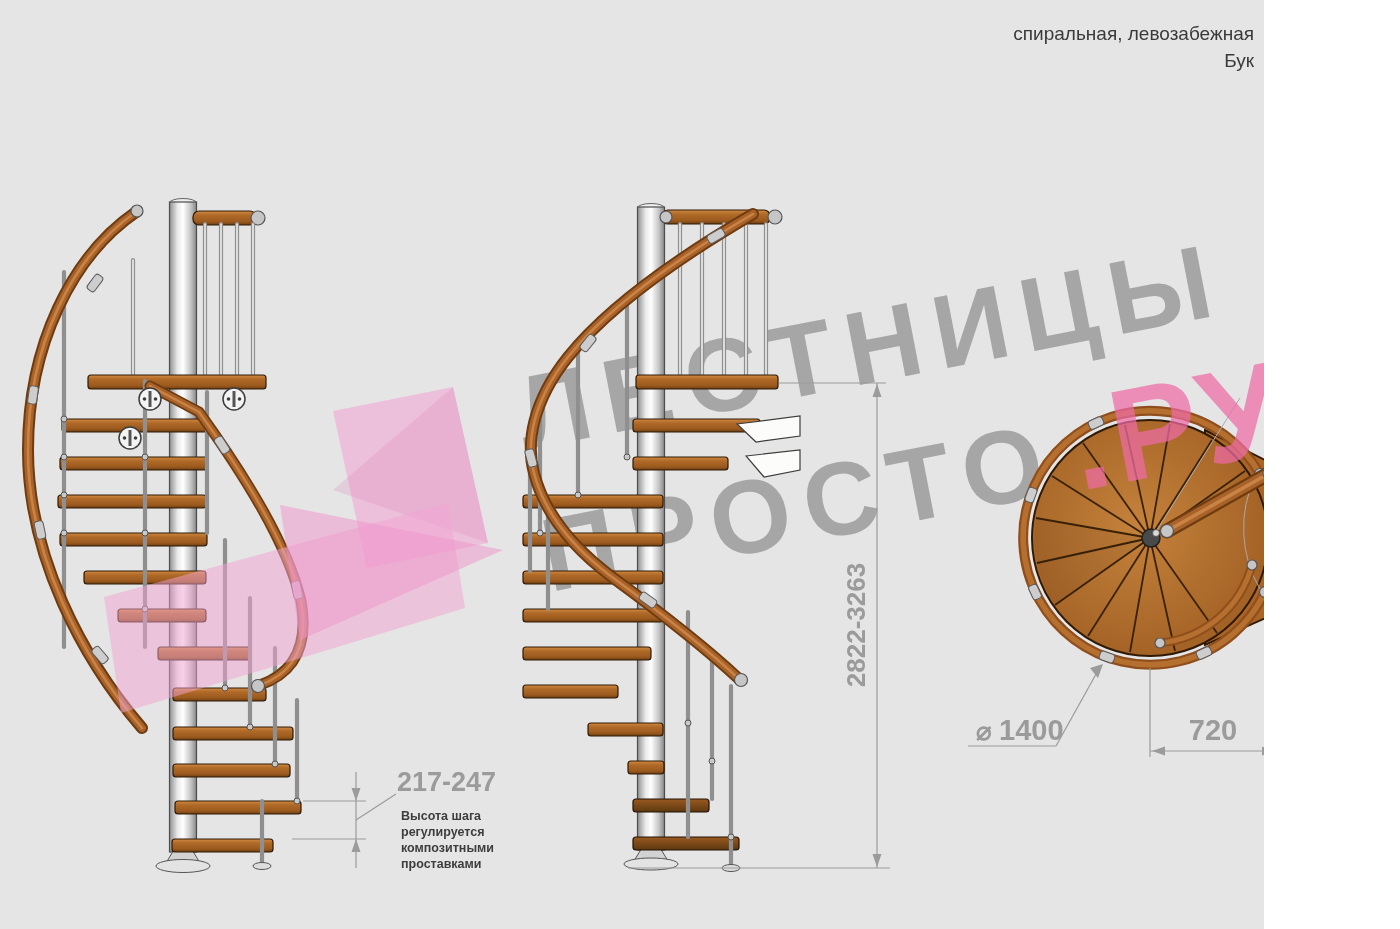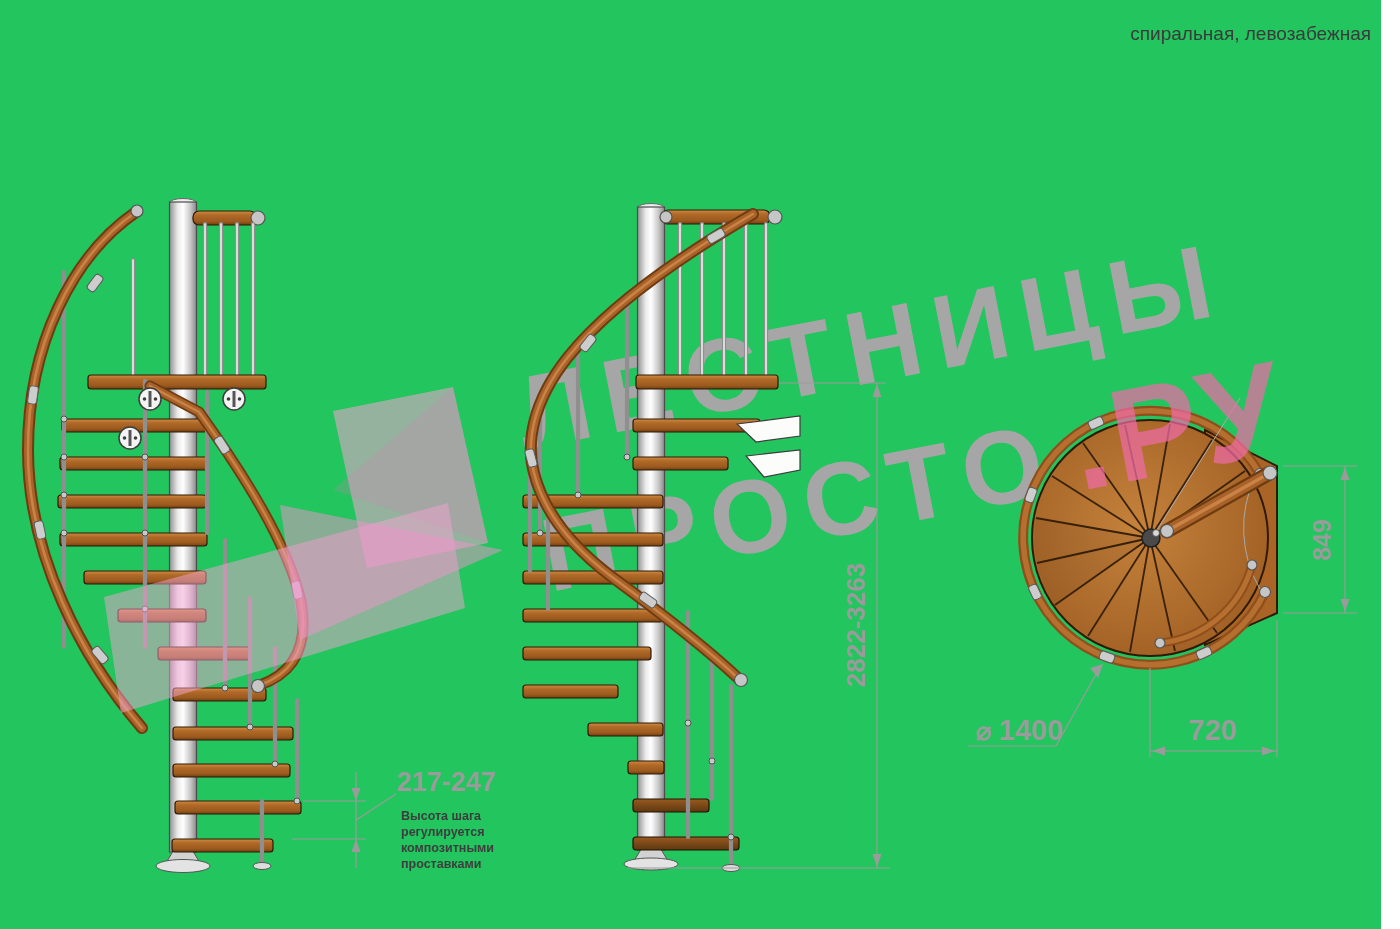--- a/index.html
+++ b/index.html
@@ -1,16 +1,16 @@
 <!DOCTYPE html>
 <html><head>
 <meta charset="utf-8">
 <style>
   html,body{margin:0;padding:0;background:#ffffff;}
-  .page{position:relative;width:1381px;height:929px;background:#22c55e;overflow:hidden;
+  .page{position:relative;width:1264px;height:929px;background:#e5e5e5;overflow:hidden;
         font-family:"Liberation Sans",sans-serif;}
   .spec-header{position:absolute;top:20px;right:10px;text-align:right;
         font-size:19px;line-height:27px;color:#3a3a3a;}
   svg text{font-family:"Liberation Sans",sans-serif;}
   .dimtxt{fill:#9b9b9b;font-weight:bold;}
   .notetxt{fill:#3d3d3d;font-weight:bold;font-size:12.5px;}
   .wmgray{fill:#a6a6a6;font-weight:bold;}
   .wmpink{fill:#ee6ba6;font-weight:bold;fill-opacity:0.72;}
   .dim{stroke:#9b9b9b;stroke-width:1.2;fill:none;}
   .dimarrow{fill:#9b9b9b;}
@@ -23,20 +23,21 @@
   .stepd{fill:url(#woodDarkG);stroke:#241204;stroke-width:1.2;}
   .spoke{stroke:#3a2208;stroke-width:1.8;}
 </style>
 </head>
 <body>
 
 <div class="page">
 
   <div class="spec-header">
     <div>спиральная, левозабежная</div>
+    <div>Бук</div>
   </div>
 
   <svg width="1400" height="929" viewBox="0 0 1400 929">
     <defs>
       <linearGradient id="poleG" x1="0" y1="0" x2="1" y2="0">
         <stop offset="0" stop-color="#909090"></stop>
           <stop offset="0.3" stop-color="#eaeaea"></stop>
         <stop offset="0.5" stop-color="#ffffff"></stop>
           <stop offset="0.78" stop-color="#c7c7c7"></stop>
         <stop offset="1" stop-color="#878787"></stop>

